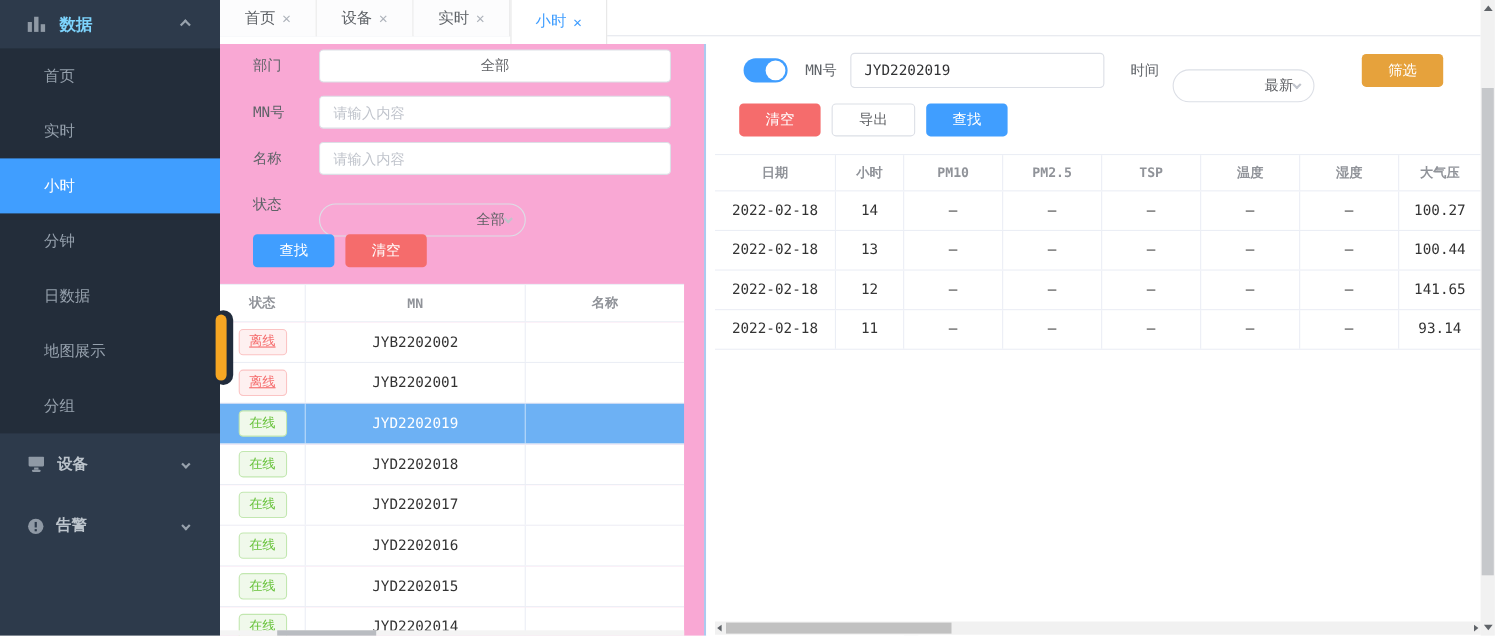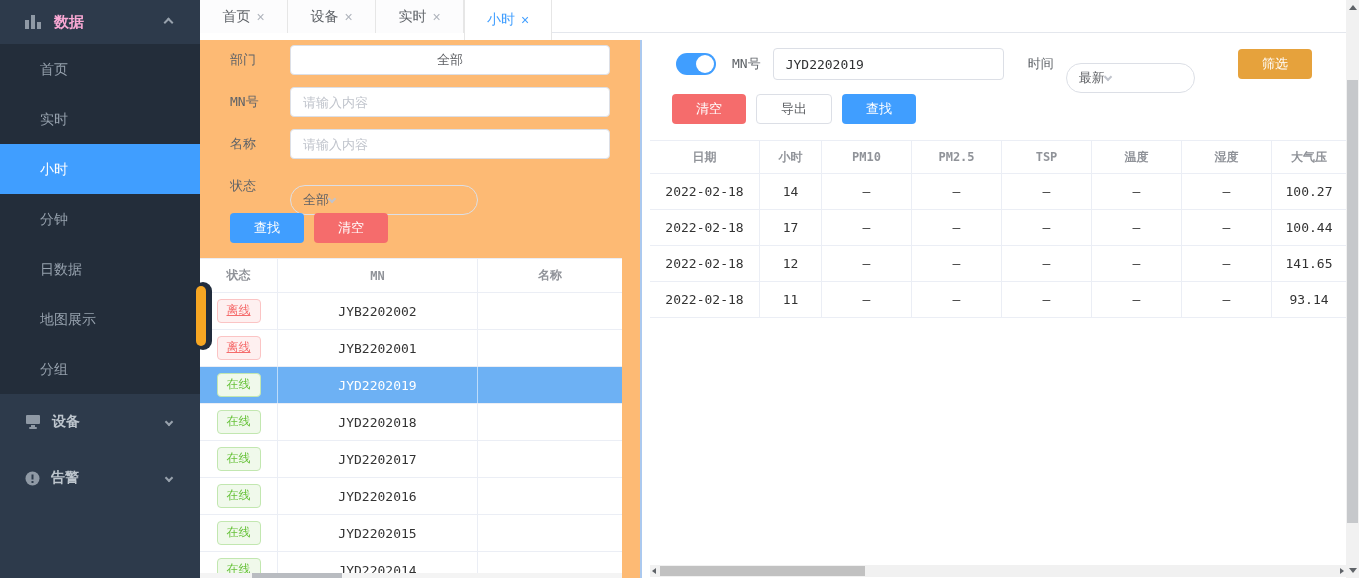--- a/index.html
+++ b/index.html
@@ -2,21 +2,21 @@
 <html><head>
 <meta charset="utf-8">
 <style>
   * { box-sizing: border-box; margin: 0; padding: 0; }
   html,body { width:1359px; height:578px; overflow:hidden; }
   body { font-family:"Liberation Sans",sans-serif; font-size:12px; color:#303133; background:#fff; position:relative; }
   .mono { font-family:"DejaVu Sans Mono",monospace; }
 
   
   .sidebar { position:absolute; left:0; top:0; width:200px; height:578px; background:#2d3a4b; z-index:5; }
-  .sb-header { height:44px; display:flex; align-items:center; color:#f9a8d4; font-size:15px; font-weight:bold; cursor:pointer; }
+  .sb-header { height:44px; display:flex; align-items:center; color:#7dd3fc; font-size:15px; font-weight:bold; cursor:pointer; }
   .sb-header .ico { margin-left:25px; margin-right:12px; display:flex; }
   .sb-header .chev { margin-left:auto; margin-right:28px; }
   .chev { display:inline-block; width:7px; height:7px; border-right:2px solid #98a2ad; border-bottom:2px solid #98a2ad; }
   .chev.up { transform:rotate(-135deg); }
   .chev.down { transform:rotate(45deg); }
   .sb-sub { background:#232d3a; }
   .sb-item { height:50px; line-height:50px; padding-left:40px; color:#96a1ad; font-size:14px; cursor:pointer; }
   .sb-item.active { background:#409EFF; color:#fff; }
   .sb-section { height:56px; display:flex; align-items:center; color:#bcc4cc; font-size:14px; font-weight:bold; cursor:pointer; }
   .sb-section .ico { margin-left:25px; margin-right:11px; display:flex; }
@@ -25,28 +25,28 @@
   
   .tabbar { position:absolute; left:200px; top:0; right:13px; height:40px; background:#fff; z-index:1; }
   .tabline { position:absolute; left:0; right:0; top:32px; height:1px; background:#e4e7ed; }
   .tabs { position:relative; display:flex; height:40px; }
   .tab { position:relative; width:88px; height:33px; display:flex; align-items:center; justify-content:center; gap:6px; background:#fcfcfd; border-right:1px solid #e6e6e6; color:#5f6368; font-size:14px; cursor:pointer; }
   .tab .tab-close { color:#aeb3bb; font-size:14px; line-height:1; }
   .tab.active { height:40px; background:#fff; color:#409EFF; border-left:1px solid #e6e6e6; z-index:2; }
   .tab.active .tab-close { color:#409EFF; }
 
   
-  .left-panel { position:absolute; left:200px; top:40px; width:440px; bottom:0; background:#fdba74; }
+  .left-panel { position:absolute; left:200px; top:40px; width:440px; bottom:0; background:#f9a8d4; }
   .lform { padding-top:5px; }
   .frow { display:flex; align-items:center; height:30px; margin-bottom:12px; padding-left:30px; }
   .flabel { width:60px; color:#5f6368; font-size:13px; }
   .tinput { width:320px; height:30px; border:1px solid #dcdfe6; border-radius:4px; padding:0 12px; font-size:13px; color:#606266; font-family:"Liberation Sans",sans-serif; outline:none; }
   .tinput::placeholder { color:#c0c4cc; }
   .center-text { text-align:center; }
-  .fselect { width:188px; height:30px; border:1px solid #dcdfe6; border-radius:15px; display:flex; align-items:center; justify-content:flex-start; padding:0 12px; color:#606266; font-size:13px; cursor:pointer;margin-top:28px; }
+  .fselect { width:188px; height:30px; border:1px solid #dcdfe6; border-radius:15px; display:flex; align-items:center; justify-content:flex-end; padding:0 12px; color:#606266; font-size:13px; cursor:pointer;margin-top:28px; }
   .fselect .chev { border-color:#c0c4cc; width:6px; height:6px; margin-top:-3px; }
   .btn { height:30px; border:none; border-radius:4px; font-size:13px; color:#fff; padding:0 24px; cursor:pointer; font-family:"Liberation Sans",sans-serif; }
   .btn.blue { background:#409EFF; }
   .btn.red { background:#f56c6c; }
   .btn.orange { background:#E6A23C; }
   .btn.plain { background:#fff; color:#606266; border:1px solid #dcdfe6; }
   .btn-row { padding-left:30px; display:flex; gap:10px; }
 
   .ltable { position:absolute; left:0; top:218px; width:422px; bottom:0; overflow:hidden; }
   .lrow { display:flex; border-bottom:1px solid #ebeef5; background:#fff; }
@@ -328,21 +328,21 @@
           <div class="rc" style="width: 62px;">14</div>
           <div class="rc" style="width: 90px;">–</div>
           <div class="rc" style="width: 90px;">–</div>
           <div class="rc" style="width: 90px;">–</div>
           <div class="rc" style="width: 90px;">–</div>
           <div class="rc" style="width: 90px;">–</div>
           <div class="rc" style="width: 74px;">100.27</div>
         </div>
         <div class="rrow body">
           <div class="rc" style="width: 110px;">2022-02-18</div>
-          <div class="rc" style="width: 62px;">17</div>
+          <div class="rc" style="width: 62px;">13</div>
           <div class="rc" style="width: 90px;">–</div>
           <div class="rc" style="width: 90px;">–</div>
           <div class="rc" style="width: 90px;">–</div>
           <div class="rc" style="width: 90px;">–</div>
           <div class="rc" style="width: 90px;">–</div>
           <div class="rc" style="width: 74px;">100.44</div>
         </div>
         <div class="rrow body">
           <div class="rc" style="width: 110px;">2022-02-18</div>
           <div class="rc" style="width: 62px;">12</div>

